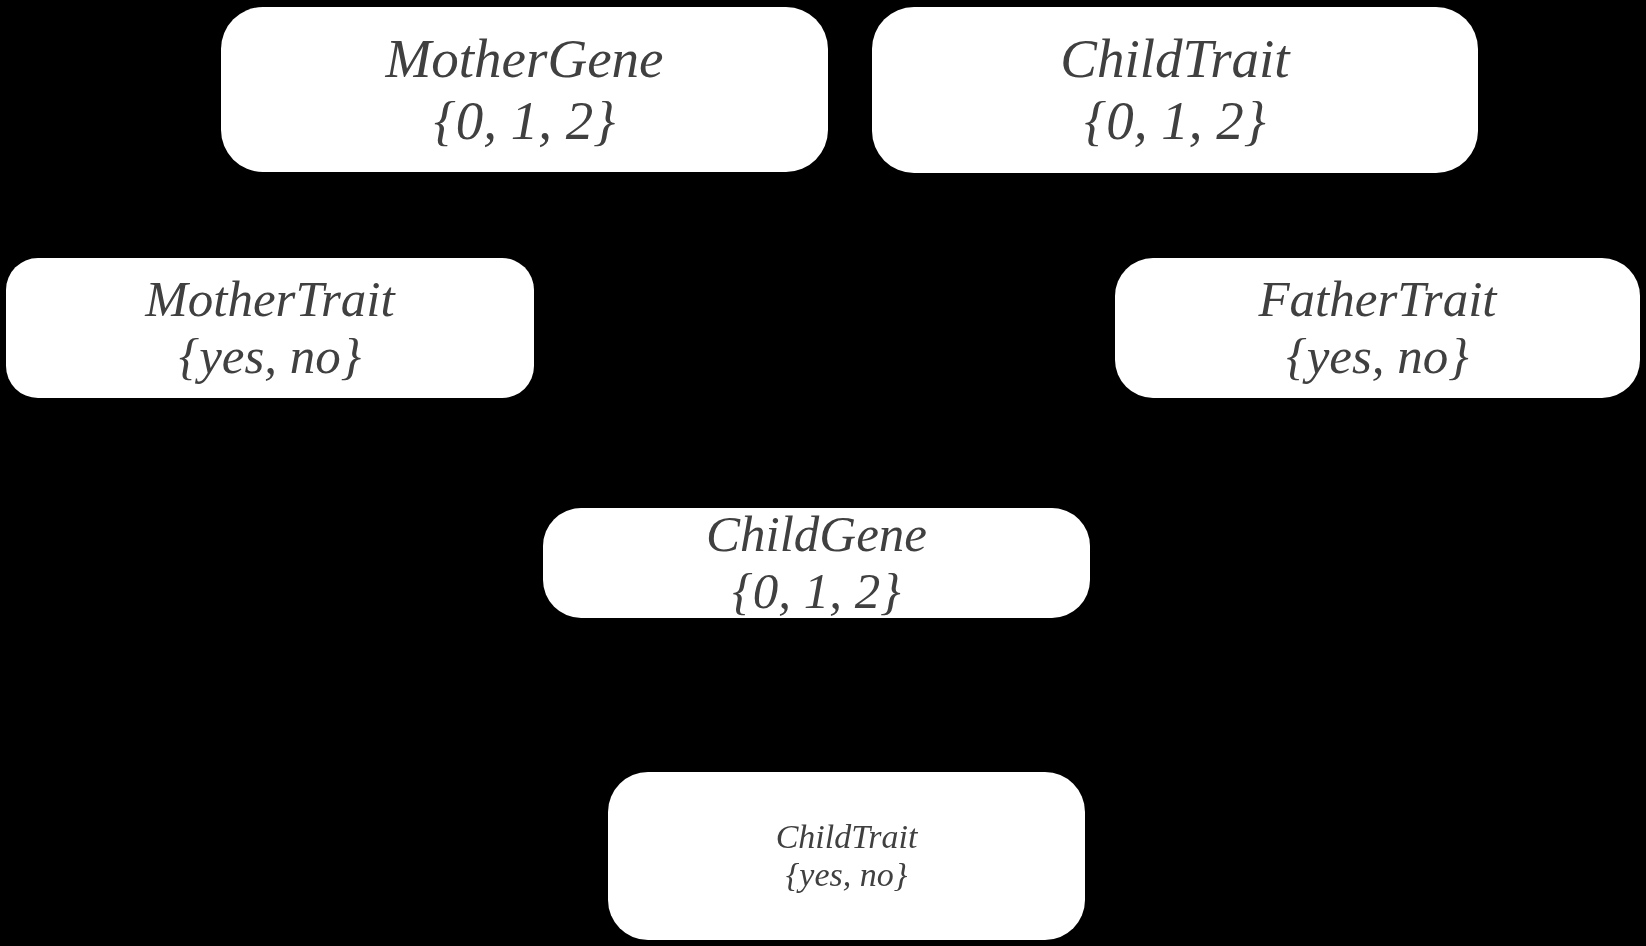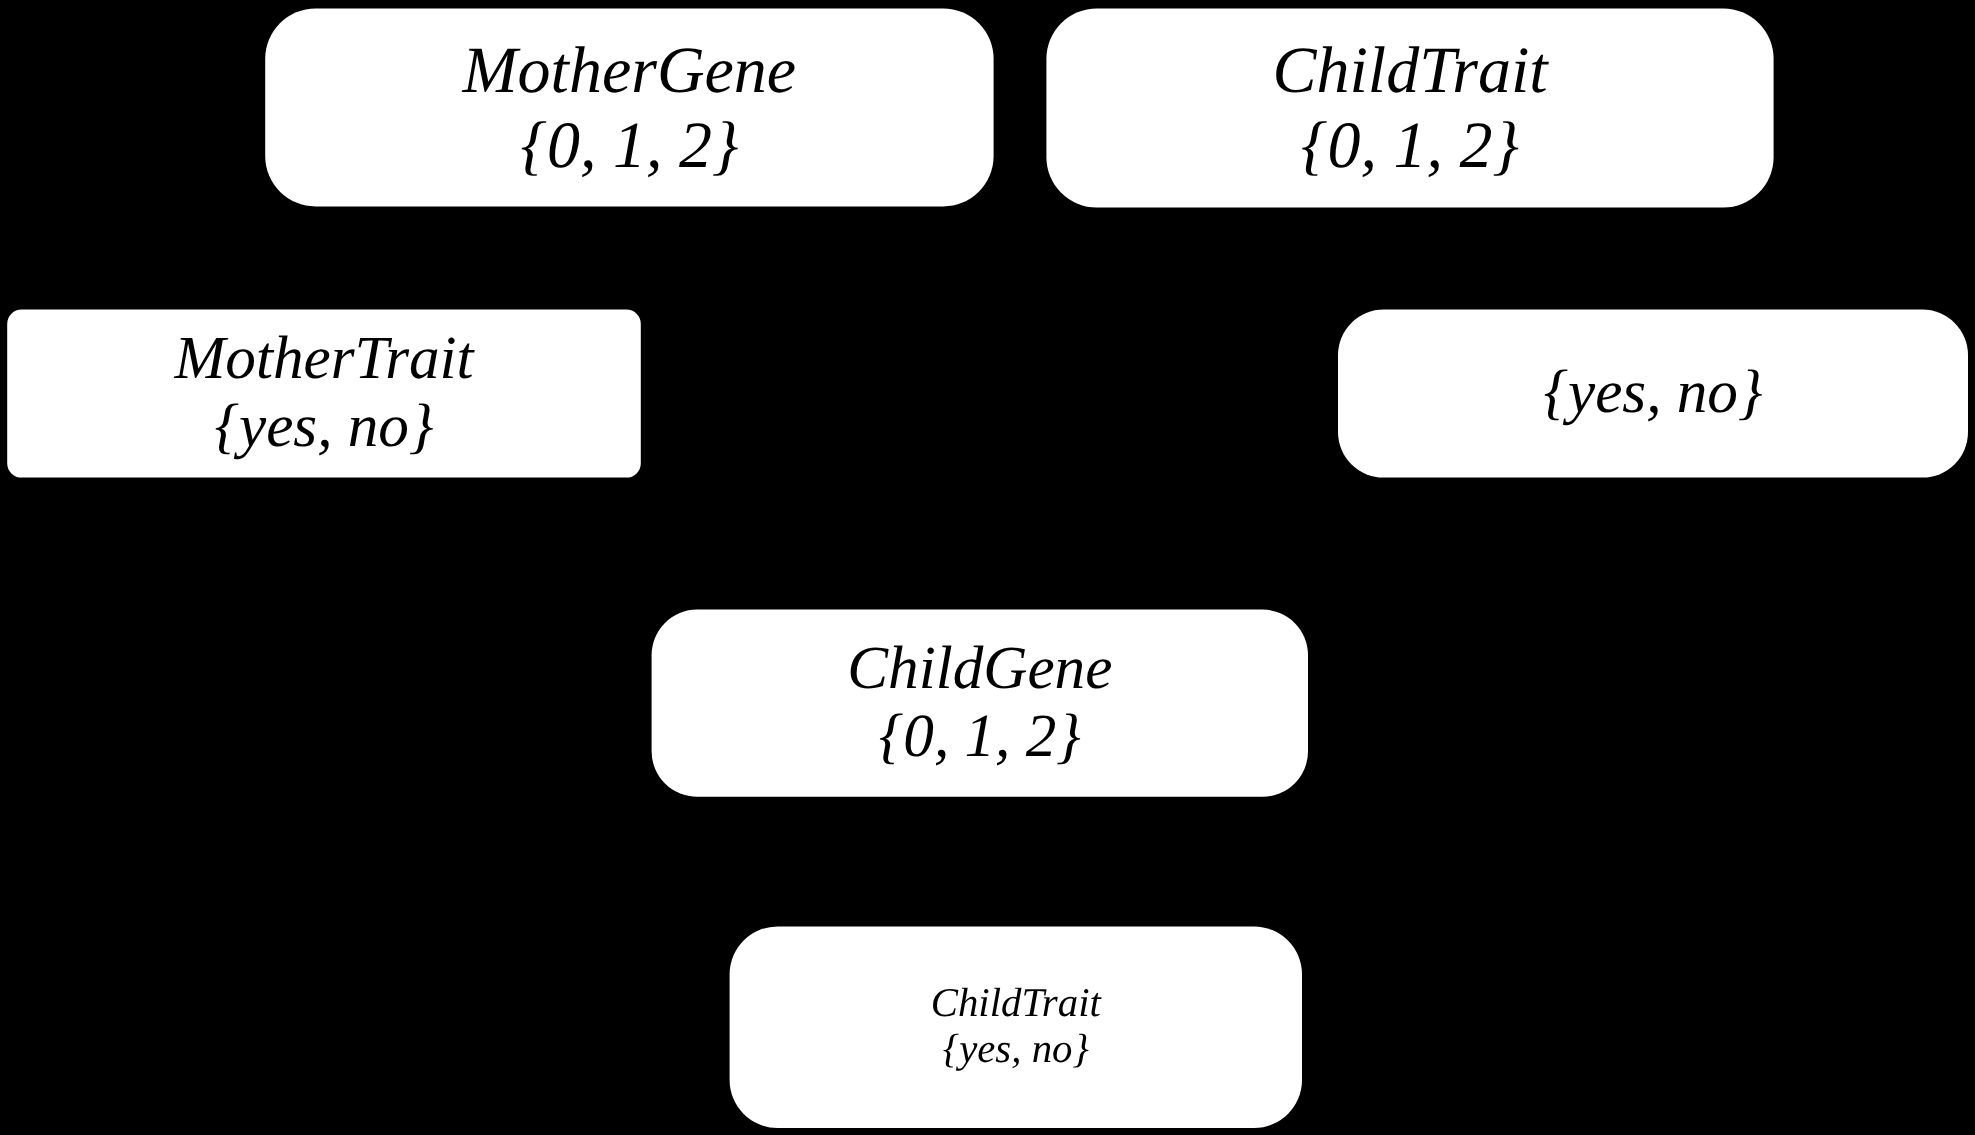--- a/index.html
+++ b/index.html
@@ -12,21 +12,21 @@
     width: 1646px;
     height: 946px;
     background: #000000;
     overflow: hidden;
     font-family: "Liberation Serif", "DejaVu Serif", serif;
   }
   .node {
     position: absolute;
     background: #ffffff;
     border-radius: 42px;
-    color: #000000;
+    color: #404040;
     display: flex;
     flex-direction: column;
     align-items: center;
     justify-content: center;
     text-align: center;
     font-style: italic;
     line-height: 1.12;
     box-sizing: border-box;
     padding: 0 10px;
   }
@@ -44,29 +44,29 @@
     left: 221px; top: 7px; width: 607px; height: 165px;
     font-size: 55px;
   }
   #node-father-gene {
     left: 872px; top: 7px; width: 606px; height: 166px;
     font-size: 55px;
   }
   #node-mother-trait {
     left: 6px; top: 258px; width: 528px; height: 140px;
     font-size: 51px;
-    border-radius: 12px;
+    border-radius: 32px;
   }
   #node-father-trait {
     left: 1115px; top: 258px; width: 525px; height: 140px;
     font-size: 51px;
     border-radius: 38px;
   }
   #node-child-gene {
-    left: 543px; top: 508px; width: 547px; height: 156px;
+    left: 543px; top: 508px; width: 547px; height: 110px;
     font-size: 51px;
     border-radius: 38px;
   }
   #node-child-trait {
     left: 608px; top: 772px; width: 477px; height: 168px;
     font-size: 34px;
     border-radius: 40px;
   }
 </style>
 </head>
@@ -83,20 +83,21 @@
     <span class="name">ChildTrait</span>
     <span class="domain">{0, 1, 2}</span>
   </div>
 
   <div class="node" id="node-mother-trait">
     <span class="name">MotherTrait</span>
     <span class="domain">{yes, no}</span>
   </div>
 
   <div class="node" id="node-father-trait">
+    <span class="name">FatherTrait</span>
     <span class="domain">{yes, no}</span>
   </div>
 
   <div class="node" id="node-child-gene">
     <span class="name">ChildGene</span>
     <span class="domain">{0, 1, 2}</span>
   </div>
 
   <div class="node" id="node-child-trait">
     <span class="name">ChildTrait</span>

